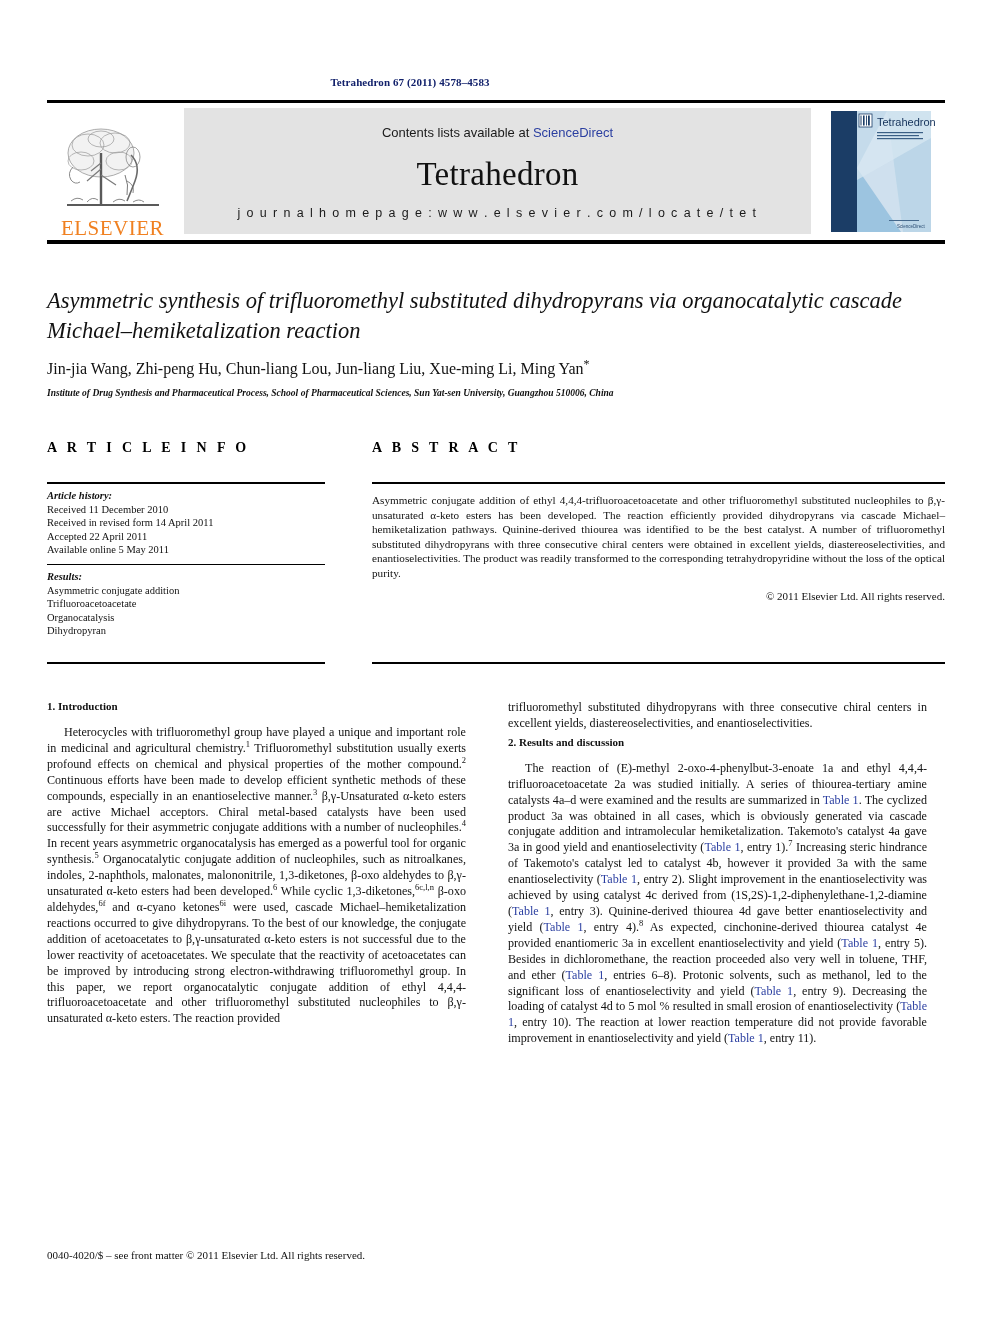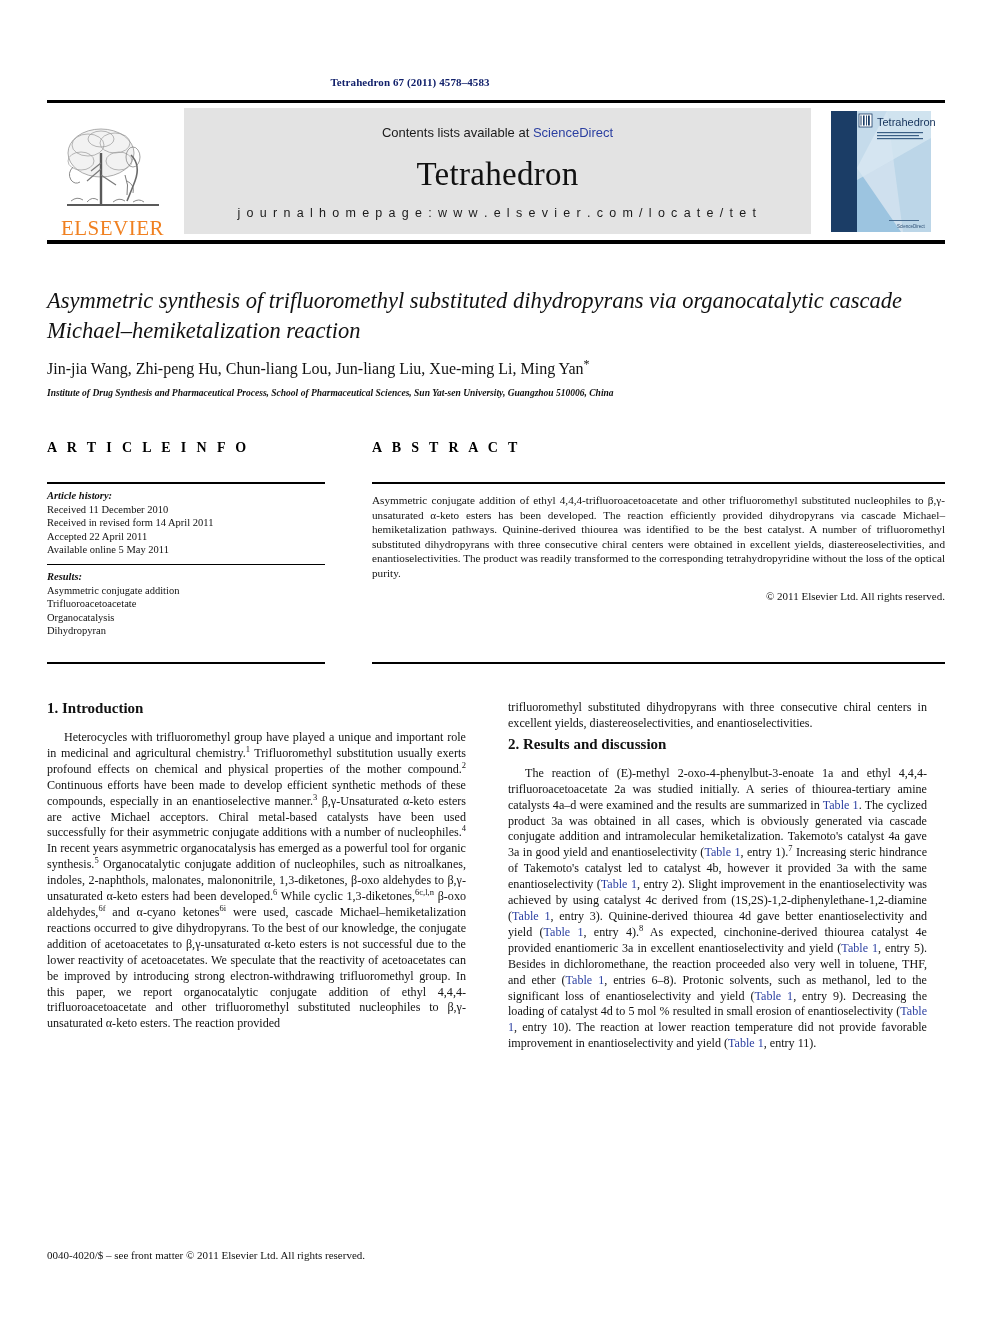--- a/index.html
+++ b/index.html
@@ -222,21 +222,21 @@
   }
   .bcol {
     position: absolute;
     top: 0;
     width: 419px;
   }
   .bcol.left  { left: 0; }
   .bcol.right { left: 461px; }
   h2.hsec {
     font-family: "Liberation Serif", serif;
-    font-size: 15px;
+    font-size: 11px;
     font-weight: bold;
     margin: 0 0 13px 0;
     color: #111;
   }
   h2.hsec.spaced { margin-top: 4px; }
   p.para {
     font-family: "Liberation Serif", serif;
     font-size: 12.1px;
     line-height: 15.9px;
     text-align: justify;

